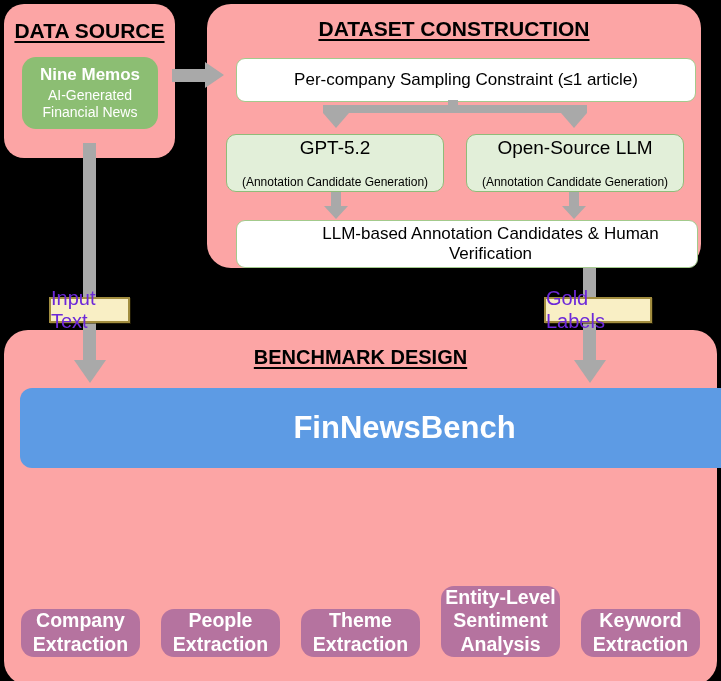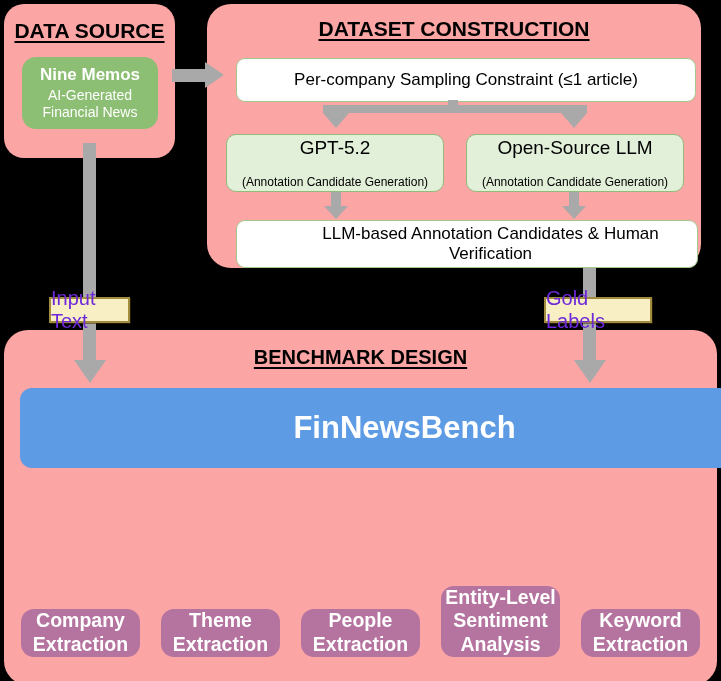--- a/index.html
+++ b/index.html
@@ -144,22 +144,22 @@
   <div class="head-down" id="ar-gen-head-r"></div>
 
   <div class="white-box" id="box-verify">LLM-based Annotation Candidates &amp; Human Verification</div>
 </div>
 
 <div class="panel" id="p-bench">
   <div class="sec-title">BENCHMARK DESIGN</div>
   <div id="finnewsbench">FinNewsBench</div>
   <div id="tasks">
     <div class="task">Company Extraction</div>
+    <div class="task">People Extraction</div>
     <div class="task">Theme Extraction</div>
-    <div class="task">People Extraction</div>
     <div class="task">Entity-Level Sentiment Analysis</div>
     <div class="task">Keyword Extraction</div>
   </div>
 </div>
 
 <div class="bar" id="ar-h-stem"></div>
 <div class="head-right" id="ar-h-head"></div>
 
 <div class="bar" id="ar-input-stem"></div>
 <div class="head-down" id="ar-input-head"></div>

